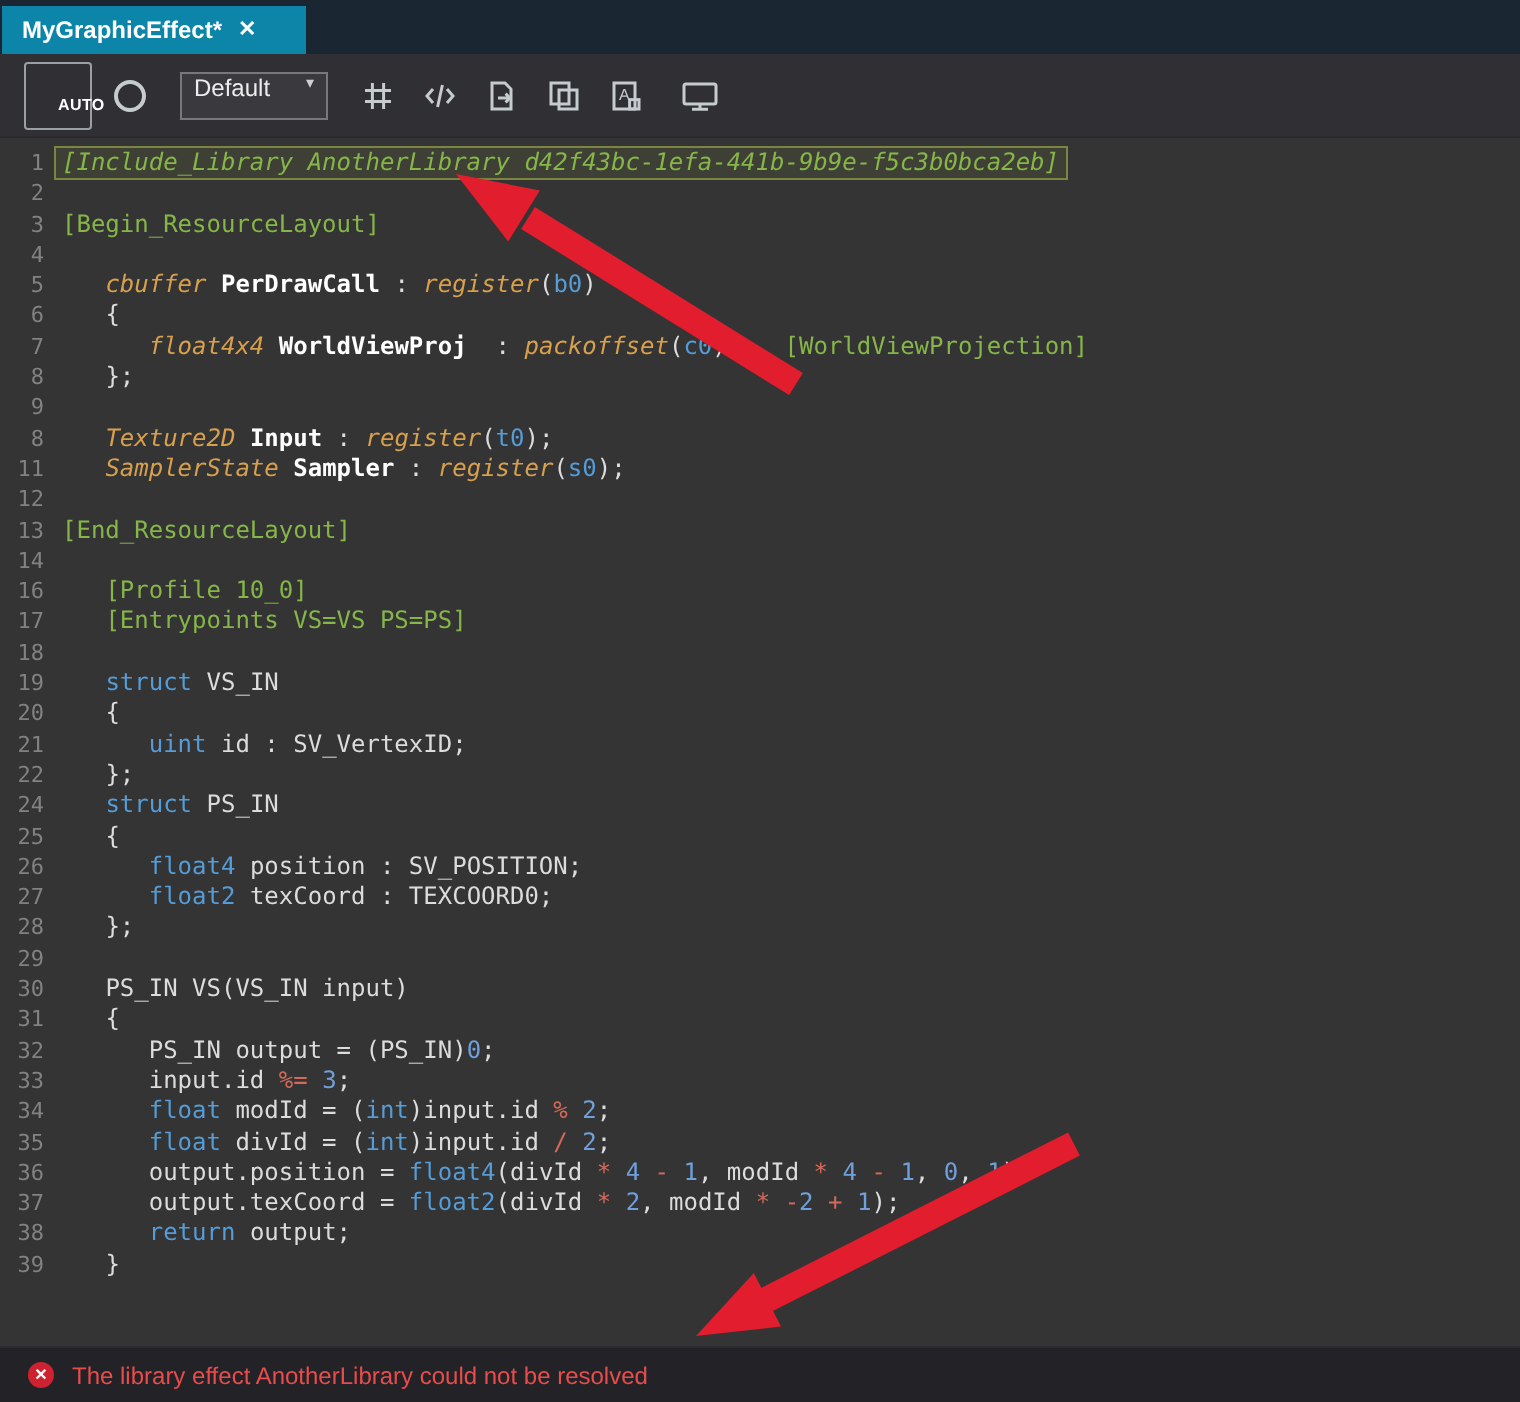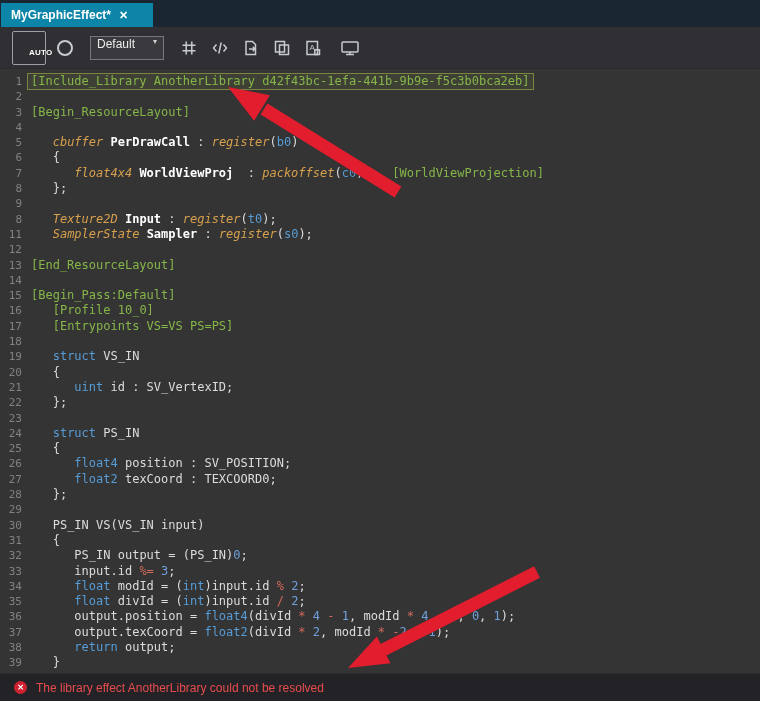--- a/index.html
+++ b/index.html
@@ -30,21 +30,21 @@
             font-size:12px;display:flex;justify-content:space-between;
             padding:0 6px;gap:8px;margin:0 6px;cursor:pointer;box-sizing:content-box;}
   .caret{font-size:8px;color:#cfcfcf;}
   .editor{position:absolute;top:69px;left:0;right:0;bottom:28px;background:var(--c-editor-bg);
           padding-top:5px;overflow:hidden;}
   .line{display:flex;height:15.3px;line-height:15.4px;
         font-family:"DejaVu Sans Mono","Liberation Mono",monospace;font-size:12px;}
   .ln{width:22px;min-width:22px;text-align:right;padding-right:6px;color:var(--c-line-number);
       font-size:11px;line-height:15.4px;user-select:none;}
   .code{white-space:pre;tab-size:3;-moz-tab-size:3;padding:0 3px;color:var(--c-plain);}
-  .code.hl{outline:1px solid #7b8441;background:rgba(139,150,62,.12);}
+  .code.hl{outline:1px solid #7b8441;background:rgba(139,150,62,.12);font-style:italic;}
   .tk-d{color:var(--c-directive);} .tk-k{color:var(--c-keyword);} .tk-t{color:var(--c-type);font-style:italic;}
   .tk-o{color:var(--c-operator);} .tk-n{color:var(--c-number);} .tk-w{color:var(--c-plain);}
   .tk-b{color:var(--c-ident);font-weight:bold;}
   .statusbar{position:absolute;left:0;right:0;bottom:0;height:28px;background:var(--c-error-bg);
              display:flex;align-items:center;gap:9px;padding-left:14px;border-top:1px solid #2b2b30;
              box-sizing:border-box;}
   .err-icon{width:13px;height:13px;min-width:13px;border-radius:50%;background:#cf2230;color:#fff;
             font-size:8px;font-weight:bold;display:flex;align-items:center;justify-content:center;}
   .err-text{color:var(--c-error-text);font-size:12px;font-weight:normal;}
   .arrows{position:absolute;left:0;top:0;width:760px;height:701px;pointer-events:none;z-index:40;}
@@ -161,24 +161,20 @@
       </div>
       <div class="line">
         <span class="ln">13</span>
         <span class="code"><span class="tk-d">[End_ResourceLayout]</span></span>
       </div>
       <div class="line">
         <span class="ln">14</span>
         <span class="code"></span>
       </div>
       <div class="line">
-        <span class="ln">15</span>
-        <span class="code"><span class="tk-d">[Begin_Pass:Default]</span></span>
-      </div>
-      <div class="line">
         <span class="ln">16</span>
         <span class="code"><span class="tk-w">	</span><span class="tk-d">[Profile 10_0]</span></span>
       </div>
       <div class="line">
         <span class="ln">17</span>
         <span class="code"><span class="tk-w">	</span><span class="tk-d">[Entrypoints VS=VS PS=PS]</span></span>
       </div>
       <div class="line">
         <span class="ln">18</span>
         <span class="code"></span>
@@ -191,24 +187,20 @@
         <span class="ln">20</span>
         <span class="code"><span class="tk-w">	{</span></span>
       </div>
       <div class="line">
         <span class="ln">21</span>
         <span class="code"><span class="tk-w">		</span><span class="tk-k">uint</span><span class="tk-w"> id : SV_VertexID;</span></span>
       </div>
       <div class="line">
         <span class="ln">22</span>
         <span class="code"><span class="tk-w">	};</span></span>
-      </div>
-      <div class="line">
-        <span class="ln">23</span>
-        <span class="code"></span>
       </div>
       <div class="line">
         <span class="ln">24</span>
         <span class="code"><span class="tk-w">	</span><span class="tk-k">struct</span><span class="tk-w"> PS_IN</span></span>
       </div>
       <div class="line">
         <span class="ln">25</span>
         <span class="code"><span class="tk-w">	{</span></span>
       </div>
       <div class="line">

